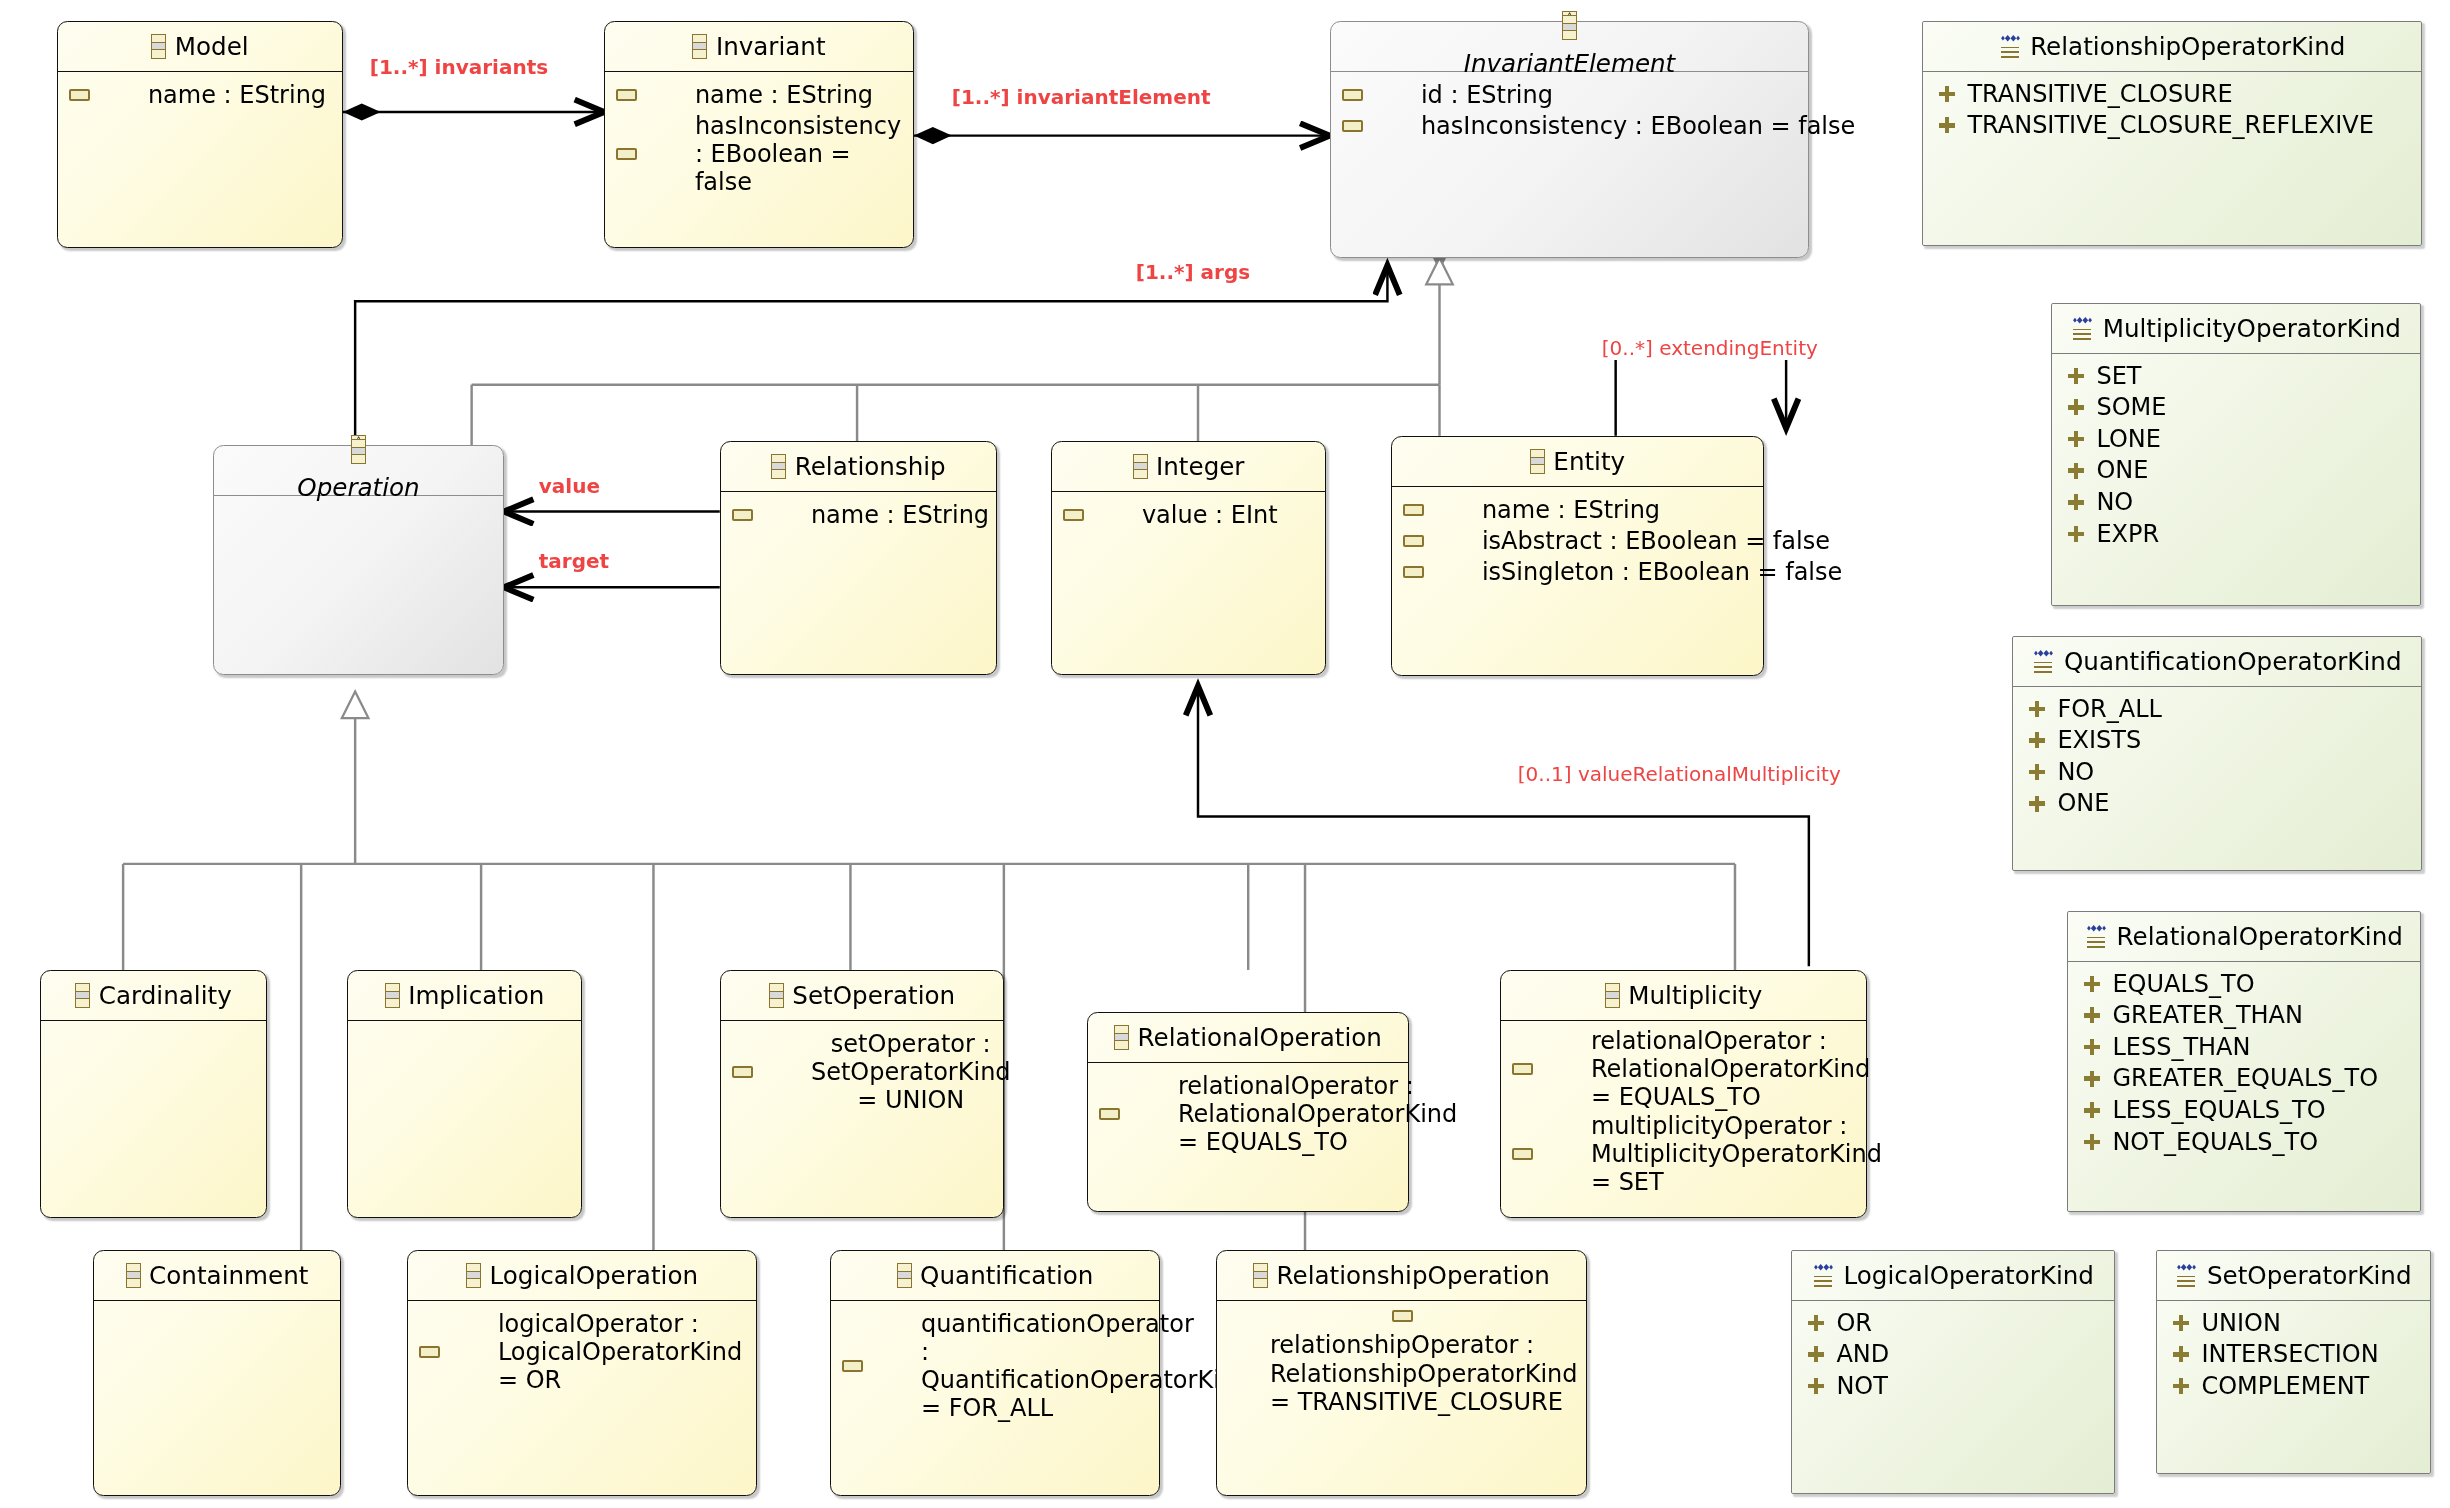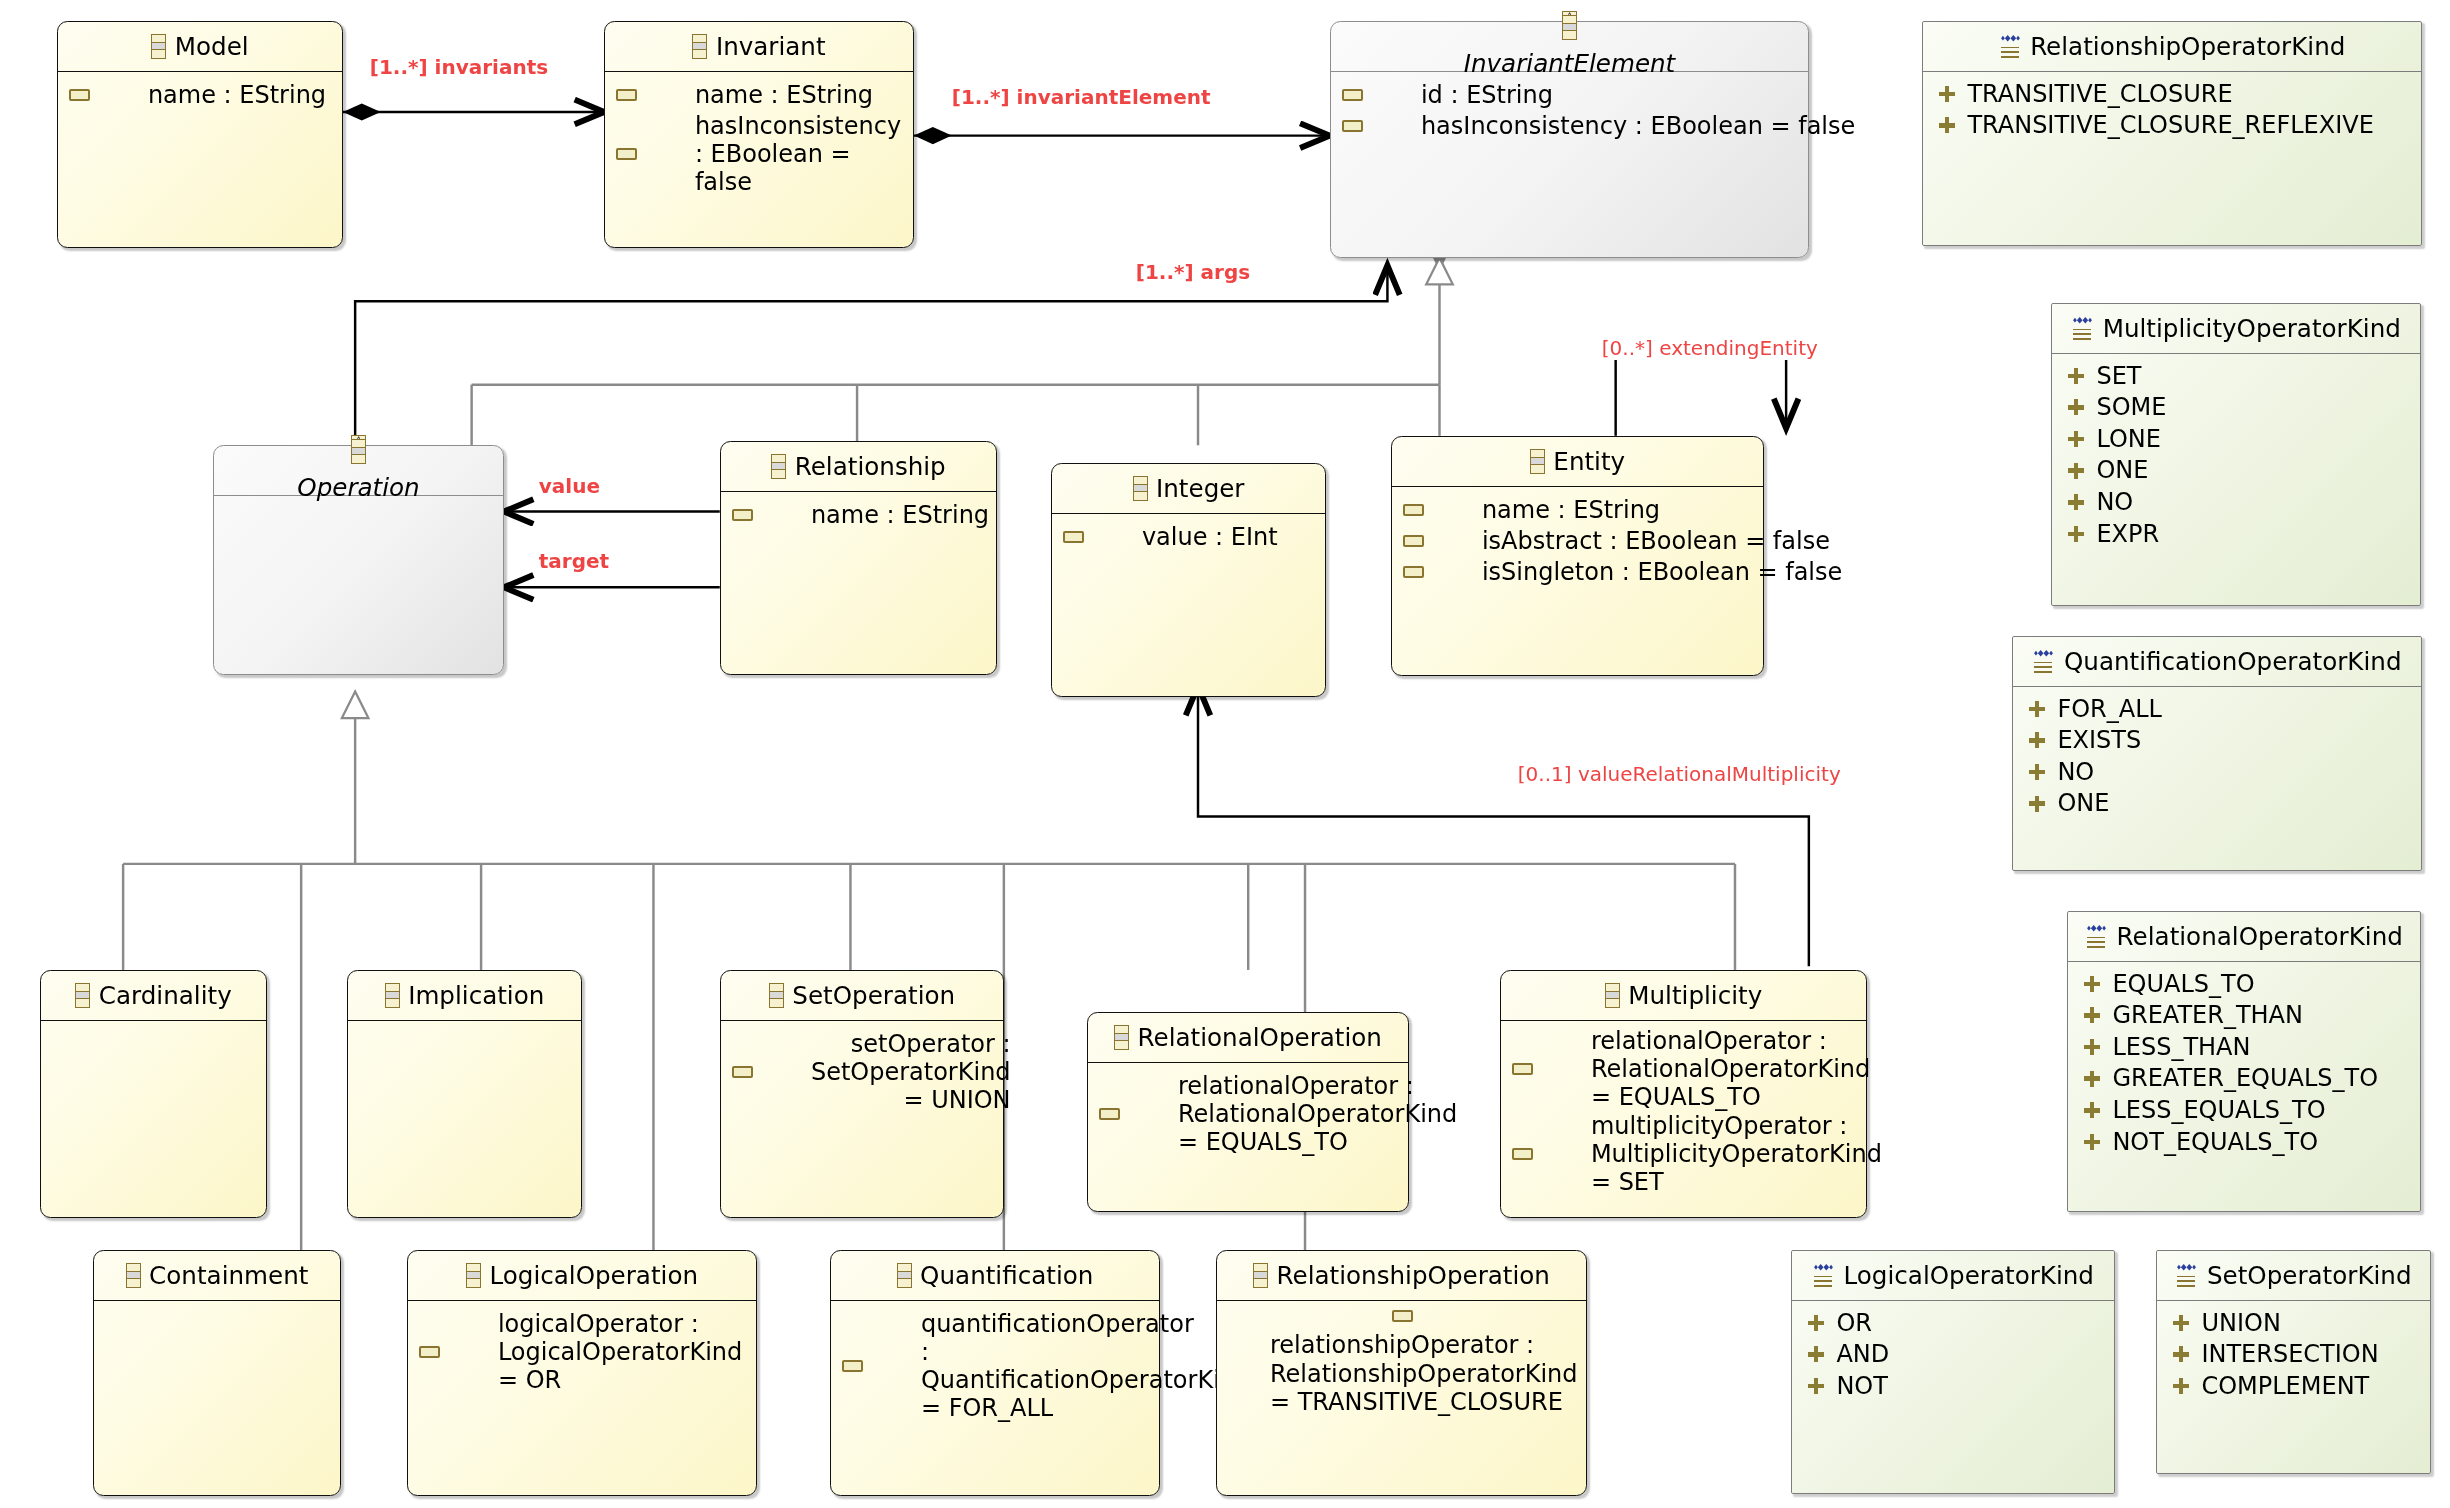--- a/index.html
+++ b/index.html
@@ -265,21 +265,21 @@
     </div>
     <div class="cls-sep"></div>
     <div class="cls-body">
       <div class="attr">
         <span class="ic-attr"></span>
         <span class="txt">name : EString</span>
       </div>
     </div>
   </div>
 
-  <div class="node cls" style="left:1051px;top:463px;width:275px;height:234px;">
+  <div class="node cls" style="left:1051px;top:441px;width:275px;height:234px;">
     <div class="cls-head">
       <span class="ic-class">
           <i class="a"></i>
           <i class="b"></i>
           <i class="c"></i>
         </span>
       <span>Integer</span>
     </div>
     <div class="cls-sep"></div>
     <div class="cls-body">
@@ -348,21 +348,21 @@
           <i class="a"></i>
           <i class="b"></i>
           <i class="c"></i>
         </span>
       <span>SetOperation</span>
     </div>
     <div class="cls-sep"></div>
     <div class="cls-body">
       <div class="attr wrap">
         <span class="ic-attr"></span>
-        <span class="txt" style="width:225px;text-align:right;">setOperator : SetOperatorKind = UNION</span>
+        <span class="txt" style="width:225px;text-align:center;">setOperator : SetOperatorKind = UNION</span>
       </div>
     </div>
   </div>
 
   <div class="node cls" style="left:1087px;top:1012px;width:322px;height:200px;">
     <div class="cls-head">
       <span class="ic-class">
           <i class="a"></i>
           <i class="b"></i>
           <i class="c"></i>

